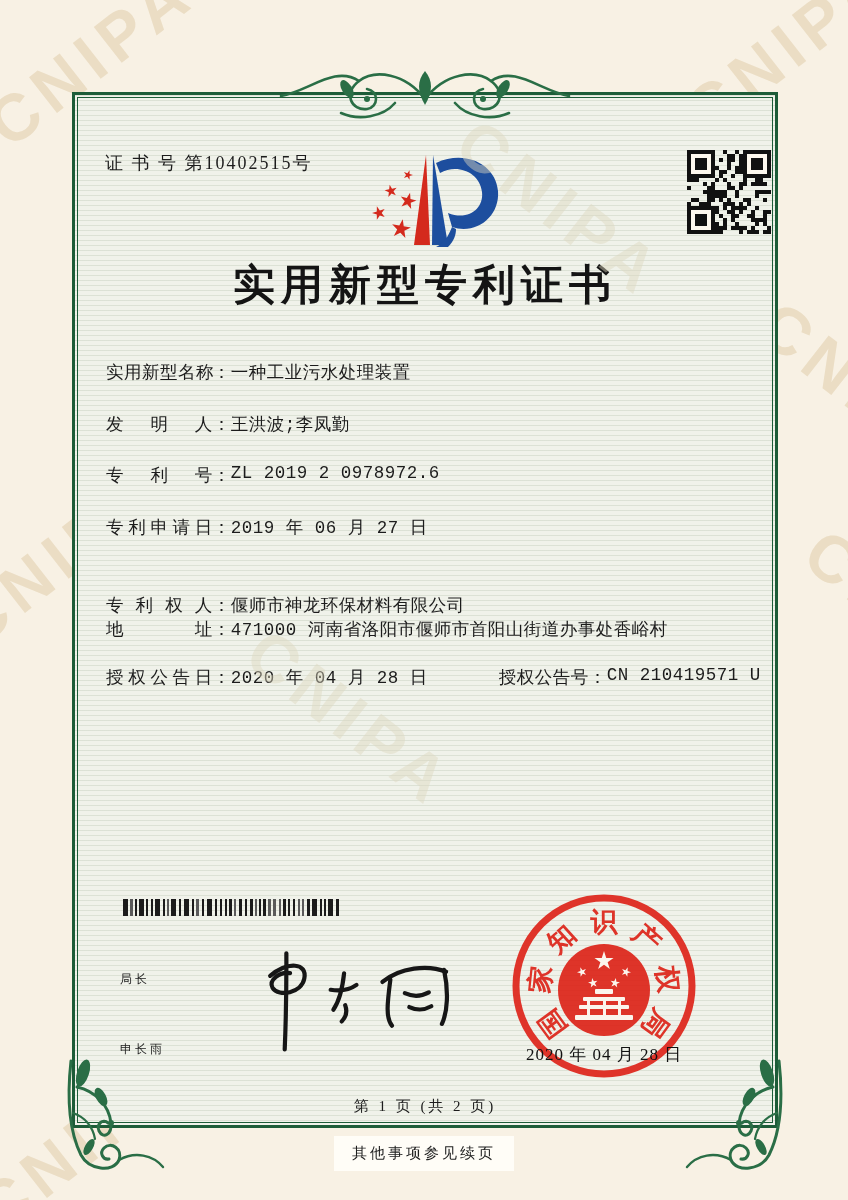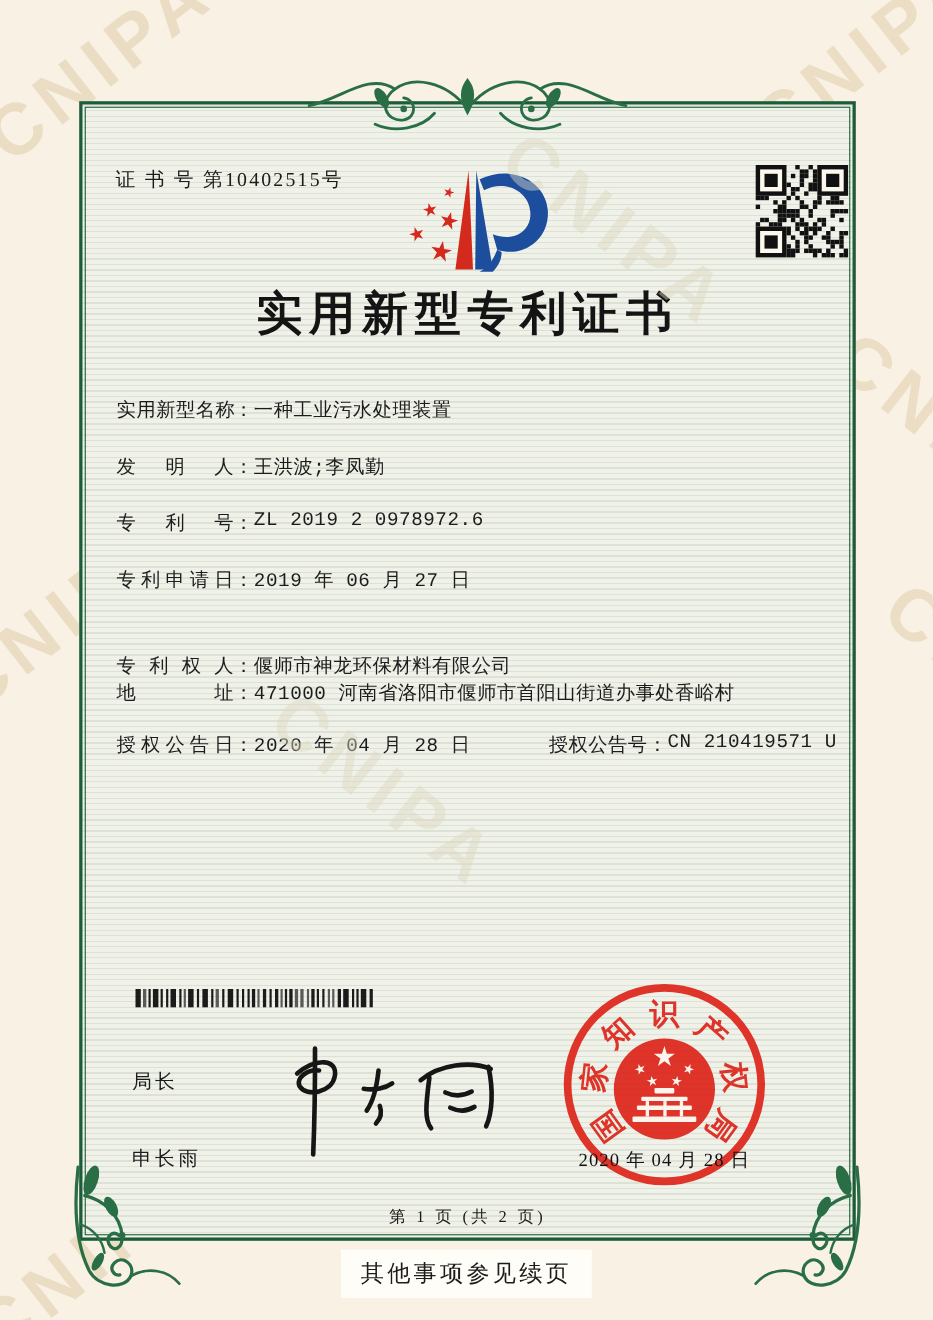--- a/index.html
+++ b/index.html
@@ -30,28 +30,28 @@
   .title{left:0;top:162px;width:100%;text-align:center;font-size:42px;font-weight:bold;letter-spacing:6px;color:#141414;}
   .fields{z-index:3;}
   .frow{position:absolute;left:31px;font-size:17.5px;letter-spacing:.5px;white-space:nowrap;}
   .flabel{display:inline-block;width:6.1em;text-align:justify;text-align-last:justify;vertical-align:top;}
   .fcolon{display:inline-block;vertical-align:top;}
   .fvalue{display:inline-block;vertical-align:top;font-family:Liberation Mono, monospace;}
   .grant2{margin-left:71px;}
   .bodytext{left:31px;top:606px;width:647px;font-size:17px;line-height:27px;text-align:justify;z-index:3;}
   .bodytext p{margin:0;text-indent:2em;}
   .barcode{left:48px;top:804px;width:216px;height:17px;z-index:3;}
-  .signer{left:45px;font-size:18px;letter-spacing:3px;z-index:3;}
+  .signer{left:45px;font-size:12px;letter-spacing:3px;z-index:3;}
   .sig-svg{left:158px;top:848px;z-index:3;}
   .stamp{left:434px;top:796px;width:190px;height:190px;z-index:3;}
   .stamp-date{left:434px;top:948px;width:190px;text-align:center;font-size:17px;letter-spacing:1px;z-index:4;color:#111;}
   .pageinfo{left:0;top:1002px;width:100%;text-align:center;font-size:15px;letter-spacing:3px;z-index:3;}
   .footer-note{
     position:absolute;left:50%;top:1136px;transform:translateX(-50%);
-    background:#fffdf7;padding:8px 18px;font-size:21px;letter-spacing:3px;z-index:2;
+    background:#fffdf7;padding:8px 18px;font-size:15px;letter-spacing:3px;z-index:2;
   }
   .logo{left:273px;top:46px;z-index:3;}
   .qr{left:611px;top:54px;z-index:3;}
   .orn-top{left:50%;top:-30px;transform:translateX(-50%);z-index:4;}
   .orn-bl{left:-16px;top:962px;z-index:4;}
   .orn-br{right:-16px;top:962px;z-index:4;transform:scaleX(-1);}
   svg text{font-family:"Liberation Serif","DejaVu Serif",serif;}
 </style>
 </head>
 <body>

